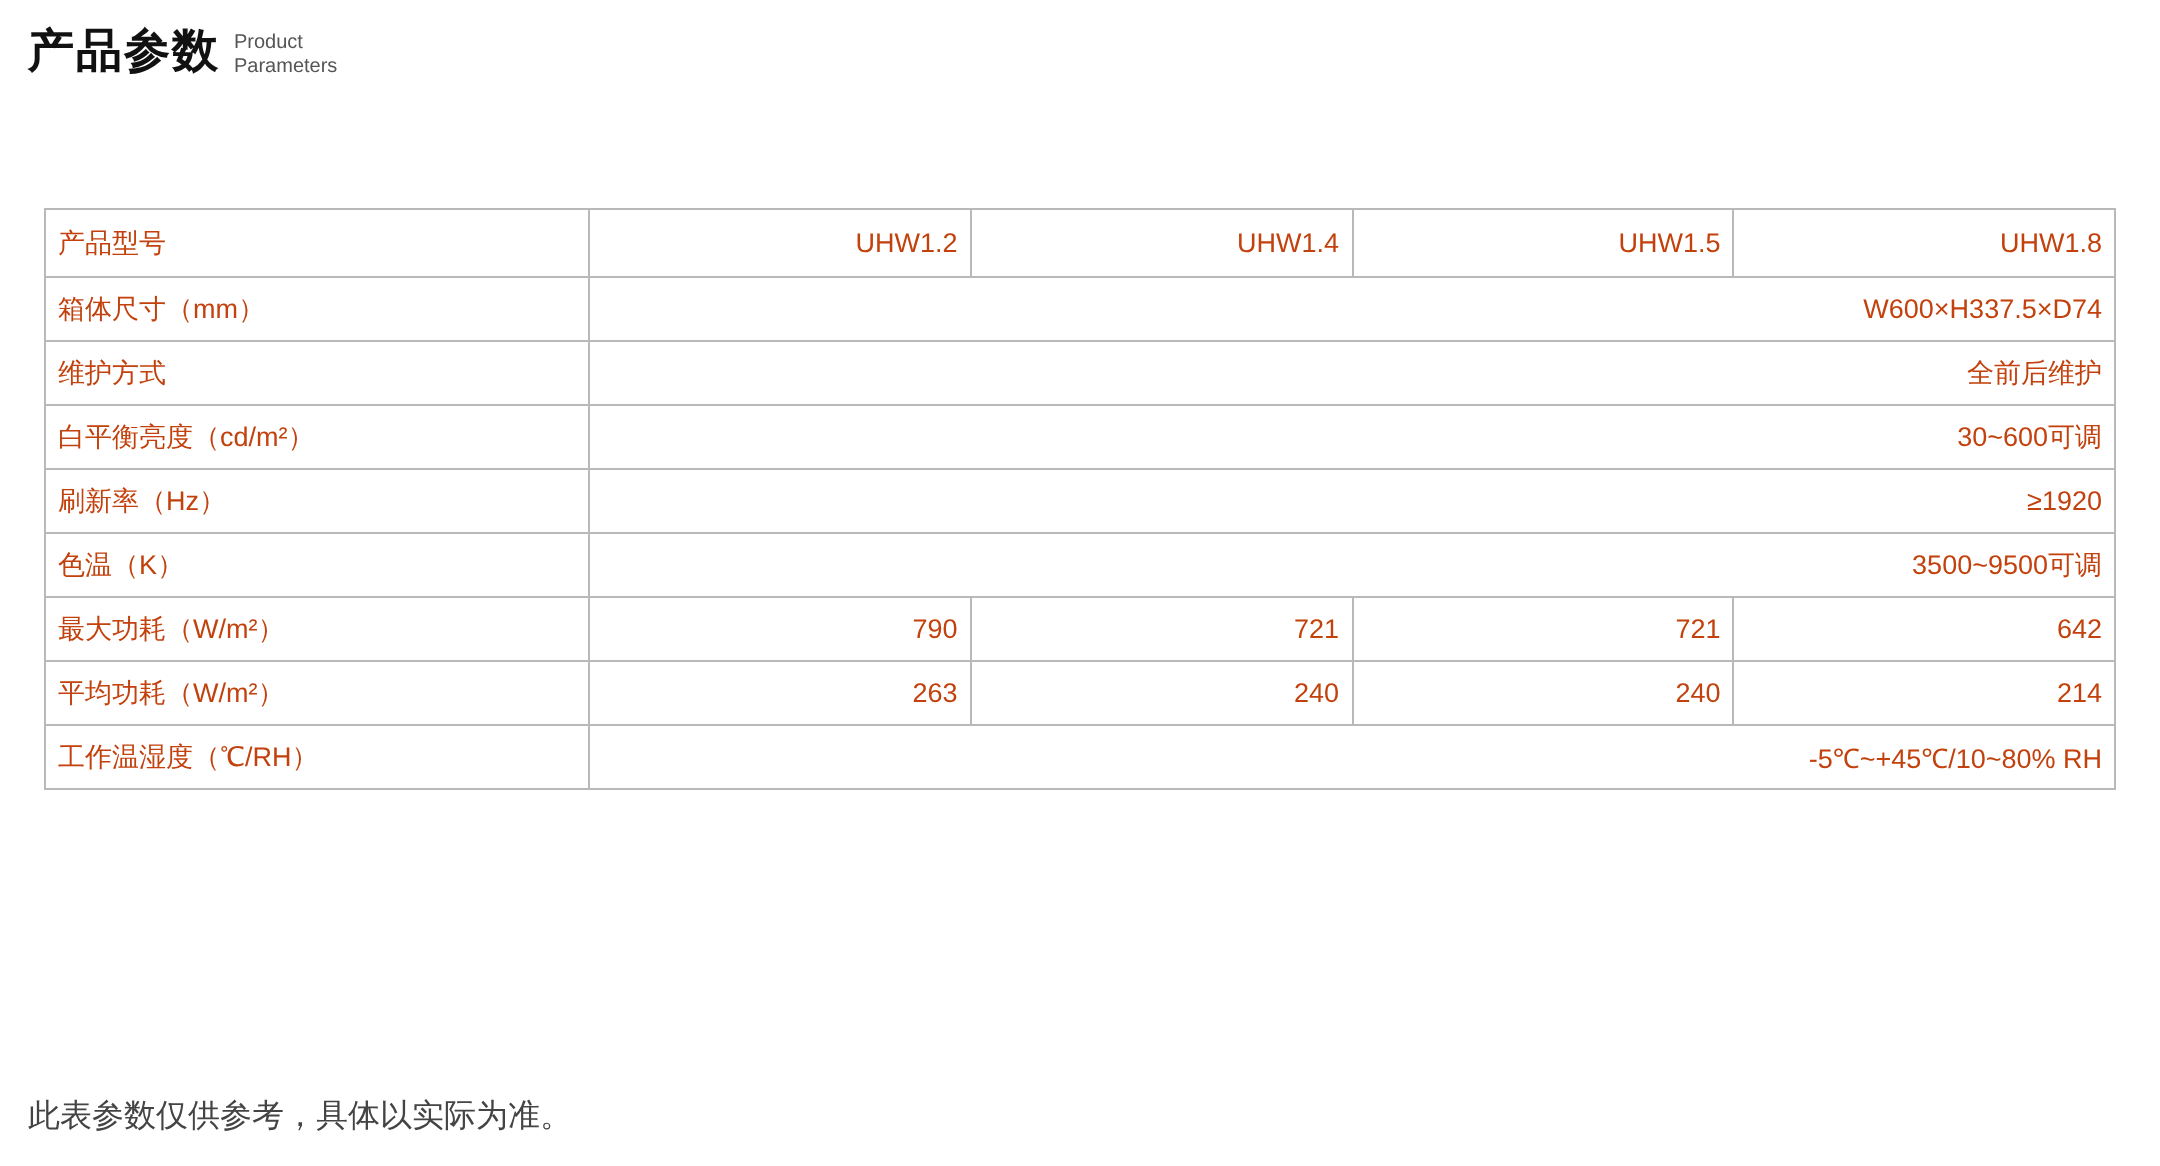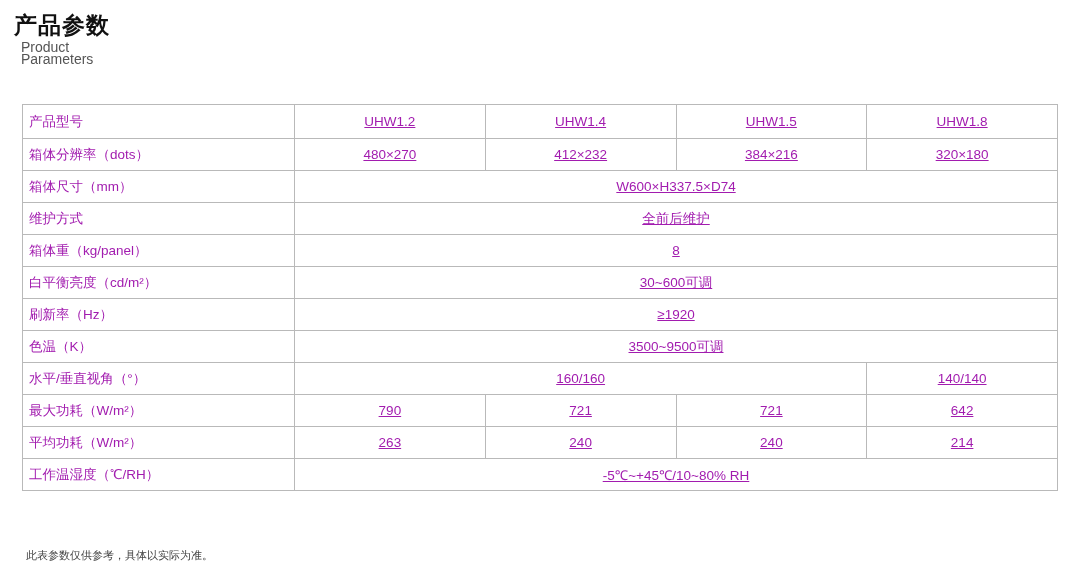--- a/index.html
+++ b/index.html
@@ -20,81 +20,79 @@
     height: 583px;
     box-sizing: border-box;
   }
   
   .header {
     position: absolute;
     left: 14px;
     top: 12px;
     display: flex;
     align-items: flex-start;
-    flex-direction: column;
   }
   .header-cn {
     font-size: 23px;
     font-weight: bold;
     letter-spacing: 1px;
     color: #111111;
     line-height: 1.15;
   }
   .header-en {
     margin-left: 7px;
     margin-top: 4px;
-    font-size: 14px;
+    font-size: 10px;
     line-height: 11.5px;
     color: #555555;
     font-weight: normal;
   }
   .header-en span {
     display: block;
   }
   
   .table-wrap {
     position: absolute;
     left: 22px;
     top: 104px;
     width: 1036px;
   }
   table.spec {
     width: 1036px;
     border-collapse: collapse;
     table-layout: fixed;
     font-size: 13.5px;
-    color: #a21caf;
+    color: #c2410c;
   }
   table.spec td {
     border: 1px solid #b9b9b9;
     height: 32px;
     padding: 0 6px;
     box-sizing: border-box;
     vertical-align: middle;
   }
   td.label {
     width: 272px;
     padding-left: 12px;
     text-align: left;
     white-space: nowrap;
   }
   td.val {
-    text-align: center;
-    text-decoration: underline;
+    text-align: right;
   }
   
   tr.first td {
     height: 34px;
   }
   
   .footnote {
     position: absolute;
-    left: 26px;
+    left: 14px;
     top: 548px;
-    font-size: 11px;
+    font-size: 16px;
     color: #444444;
     text-align: right;
   }
 </style>
 </head>
 <body>
 
 <div class="page">
 
   <div class="header">
@@ -109,54 +107,38 @@
     <table class="spec">
       <tbody>
           <tr class="first">
             <td class="label">产品型号</td>
             <td class="val">UHW1.2</td>
             <td class="val">UHW1.4</td>
             <td class="val">UHW1.5</td>
             <td class="val">UHW1.8</td>
           </tr>
           <tr>
-            <td class="label">箱体分辨率（dots）</td>
-            <td class="val">480×270</td>
-            <td class="val">412×232</td>
-            <td class="val">384×216</td>
-            <td class="val">320×180</td>
-          </tr>
-          <tr>
             <td class="label">箱体尺寸（mm）</td>
             <td class="val" colspan="4">W600×H337.5×D74</td>
           </tr>
           <tr>
             <td class="label">维护方式</td>
             <td class="val" colspan="4">全前后维护</td>
-          </tr>
-          <tr>
-            <td class="label">箱体重（kg/panel）</td>
-            <td class="val" colspan="4">8</td>
           </tr>
           <tr>
             <td class="label">白平衡亮度（cd/m²）</td>
             <td class="val" colspan="4">30~600可调</td>
           </tr>
           <tr>
             <td class="label">刷新率（Hz）</td>
             <td class="val" colspan="4">≥1920</td>
           </tr>
           <tr>
             <td class="label">色温（K）</td>
             <td class="val" colspan="4">3500~9500可调</td>
-          </tr>
-          <tr>
-            <td class="label">水平/垂直视角（°）</td>
-            <td class="val" colspan="3">160/160</td>
-            <td class="val">140/140</td>
           </tr>
           <tr>
             <td class="label">最大功耗（W/m²）</td>
             <td class="val">790</td>
             <td class="val">721</td>
             <td class="val">721</td>
             <td class="val">642</td>
           </tr>
           <tr>
             <td class="label">平均功耗（W/m²）</td>

